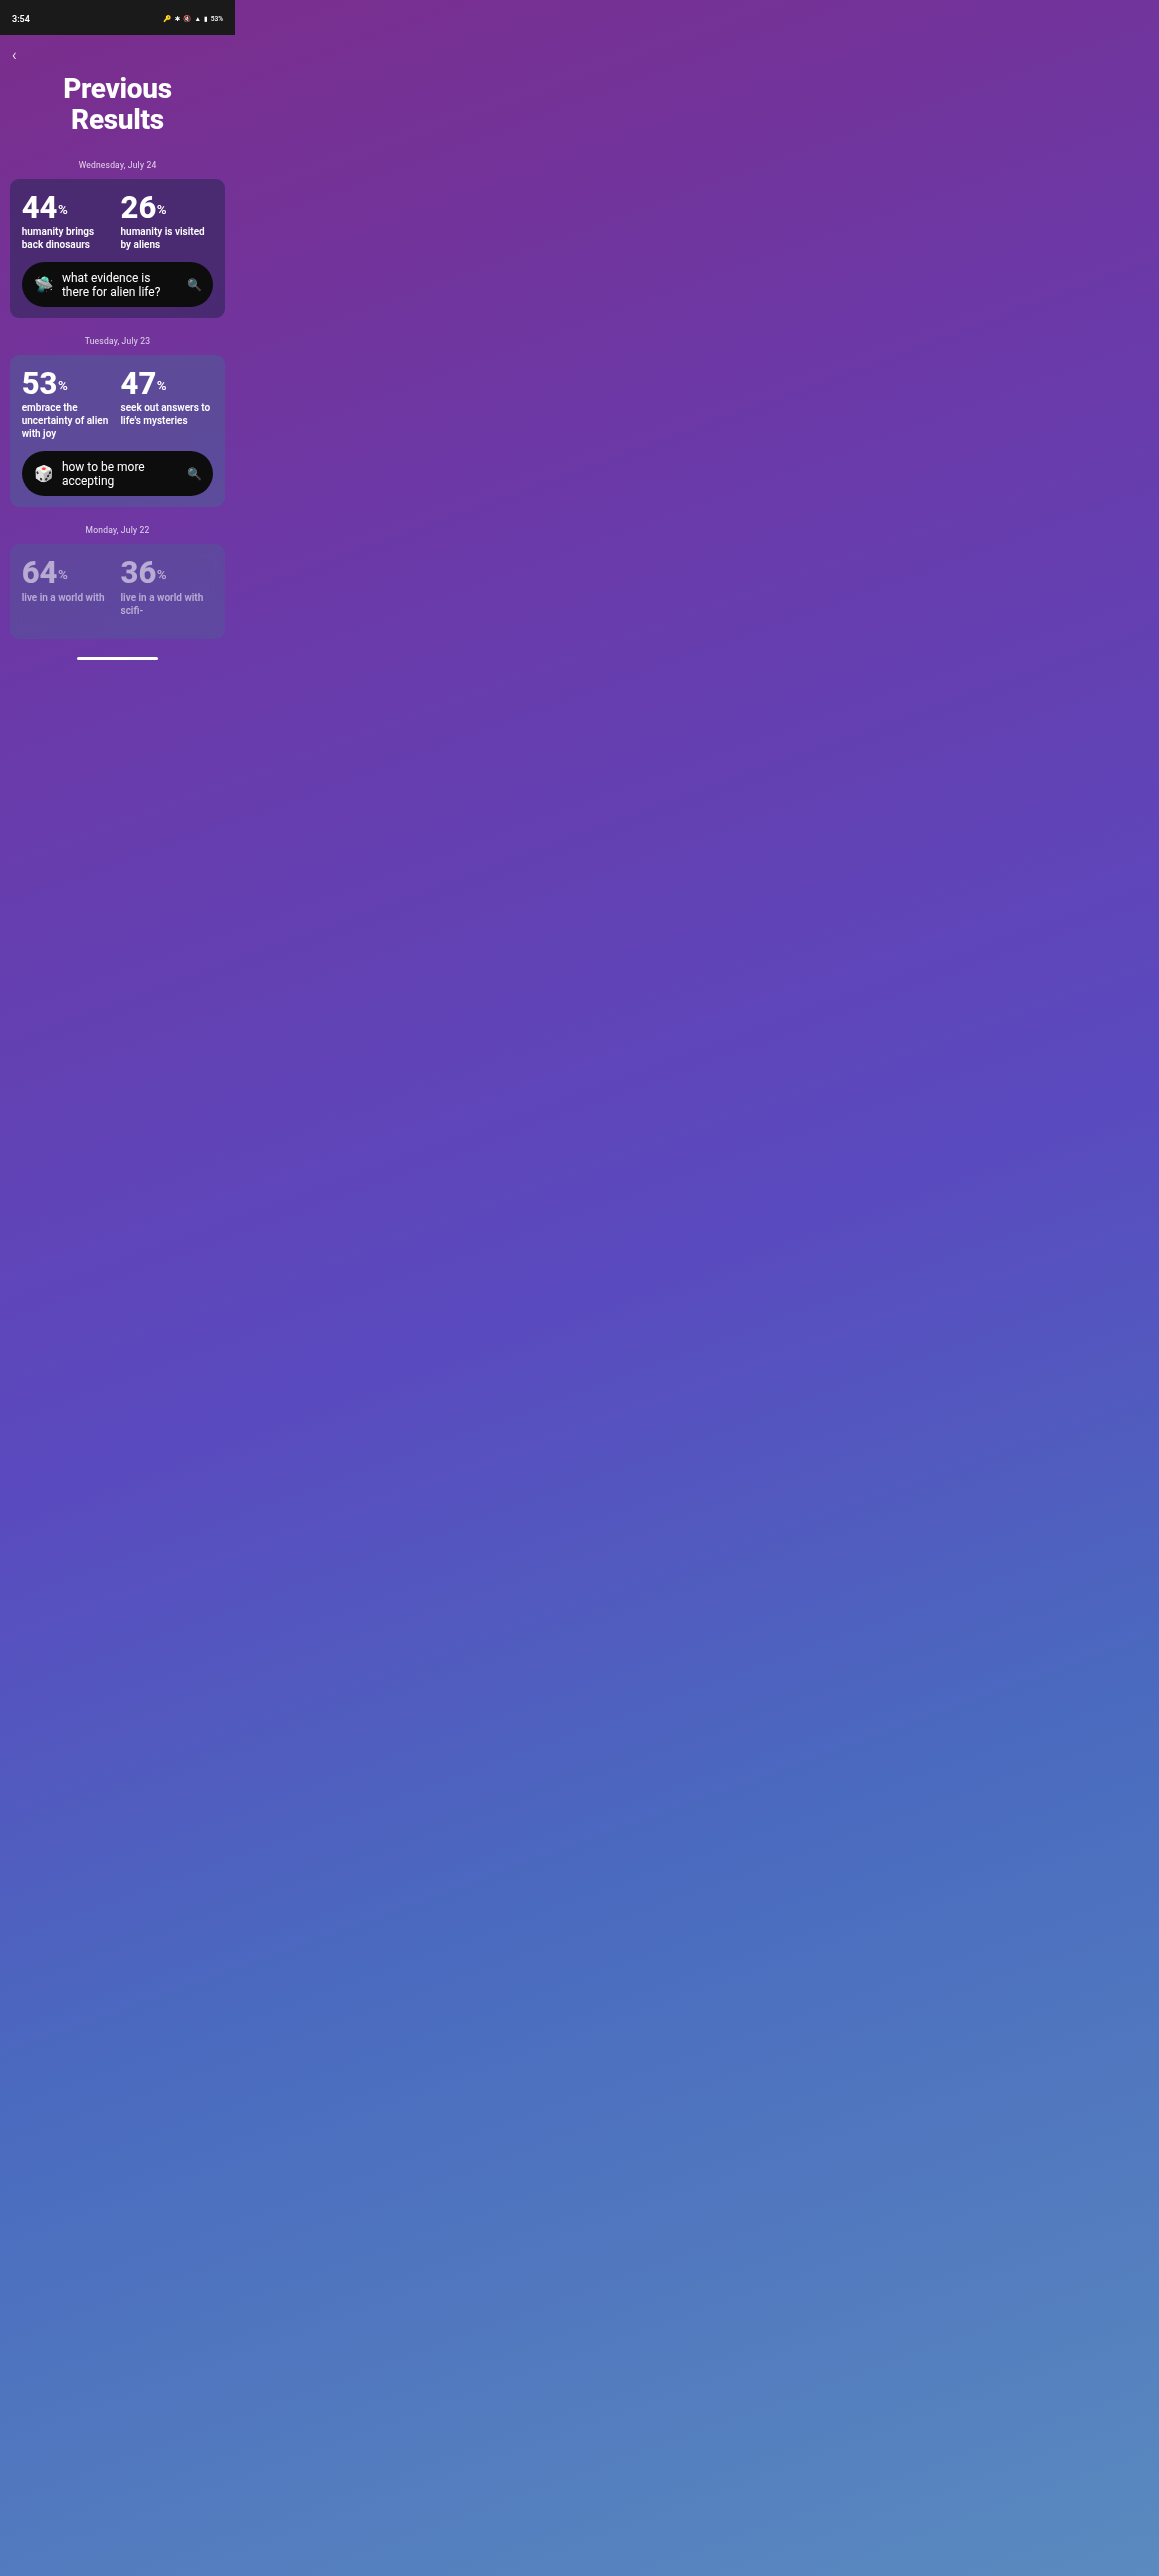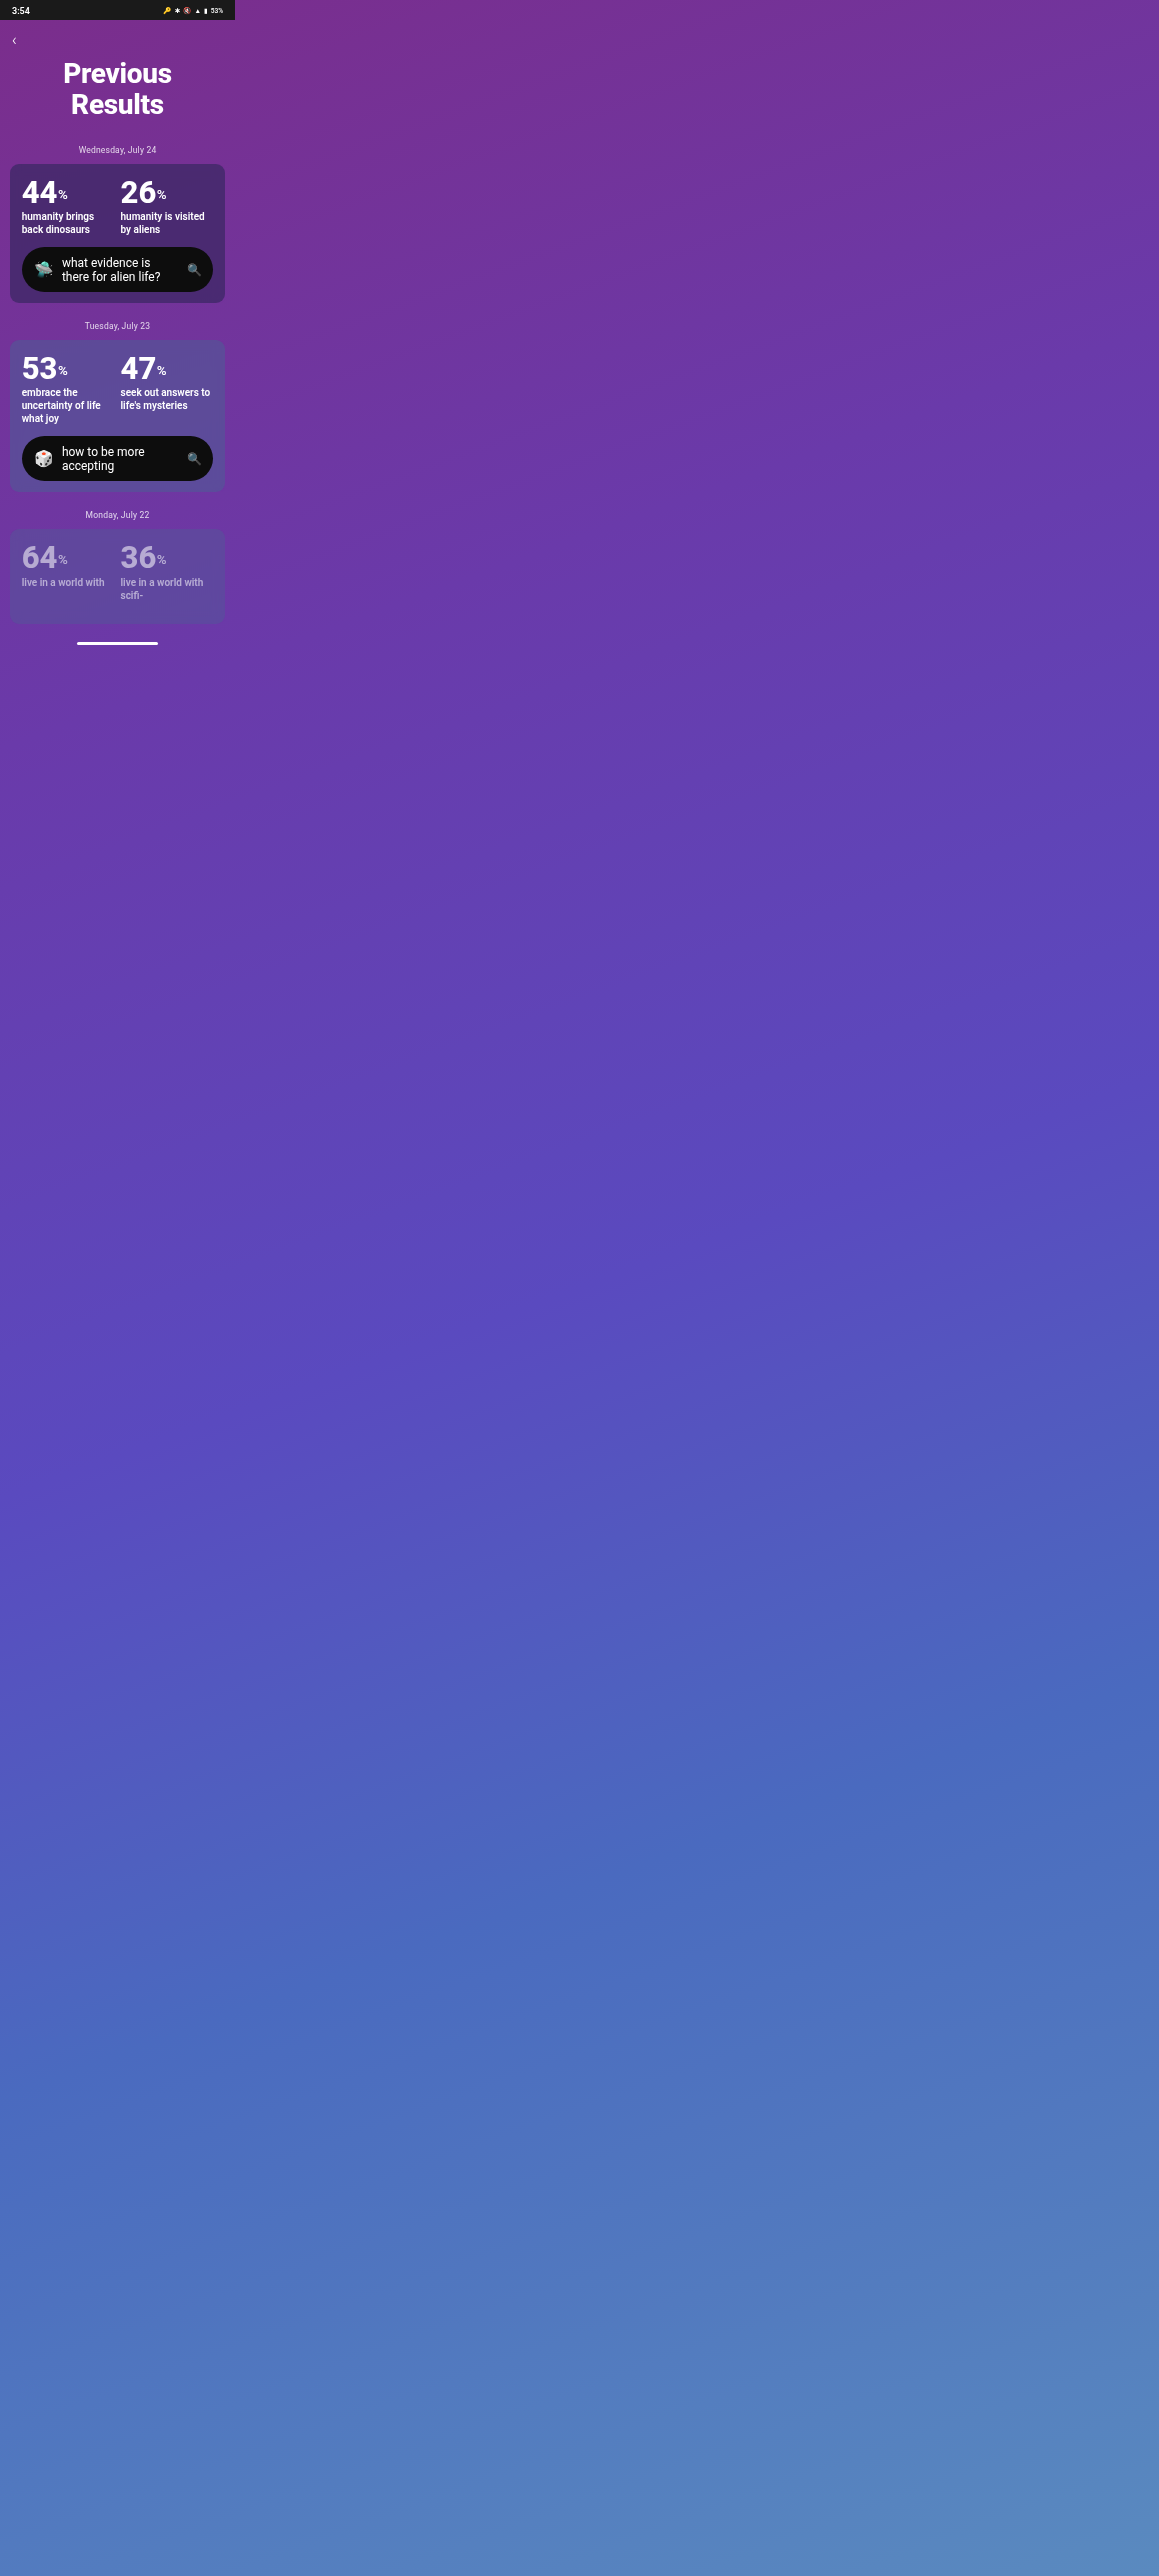--- a/index.html
+++ b/index.html
@@ -13,21 +13,21 @@
       color: white;
       overflow-x: hidden;
     }
 
     .status-bar {
       display: flex;
       justify-content: space-between;
       align-items: center;
       padding: 4.8px 12px 2.4px;
       background: #1a1a1a;
-      height: 20px;
+      height: 35px;
     }
 
     .status-time {
       font-size: 9px;
       font-weight: 600;
       color: white;
     }
 
     .status-icons {
       display: flex;
@@ -223,21 +223,21 @@
 </div>
 
 
 <div class="date-label">Tuesday, July 23</div>
 <div class="result-card light">
   <div class="result-stats">
     <div class="stat-item">
       <div>
         <span class="stat-number">53</span><span class="stat-percent">%</span>
       </div>
-      <div class="stat-label">embrace the uncertainty of life what joy</div>
+      <div class="stat-label">embrace the uncertainty of alien with joy</div>
     </div>
     <div class="stat-item">
       <div>
         <span class="stat-number">47</span><span class="stat-percent">%</span>
       </div>
       <div class="stat-label">seek out answers to life's mysteries</div>
     </div>
   </div>
   <div class="search-pill">
     <span class="search-pill-icon">🎲</span>

